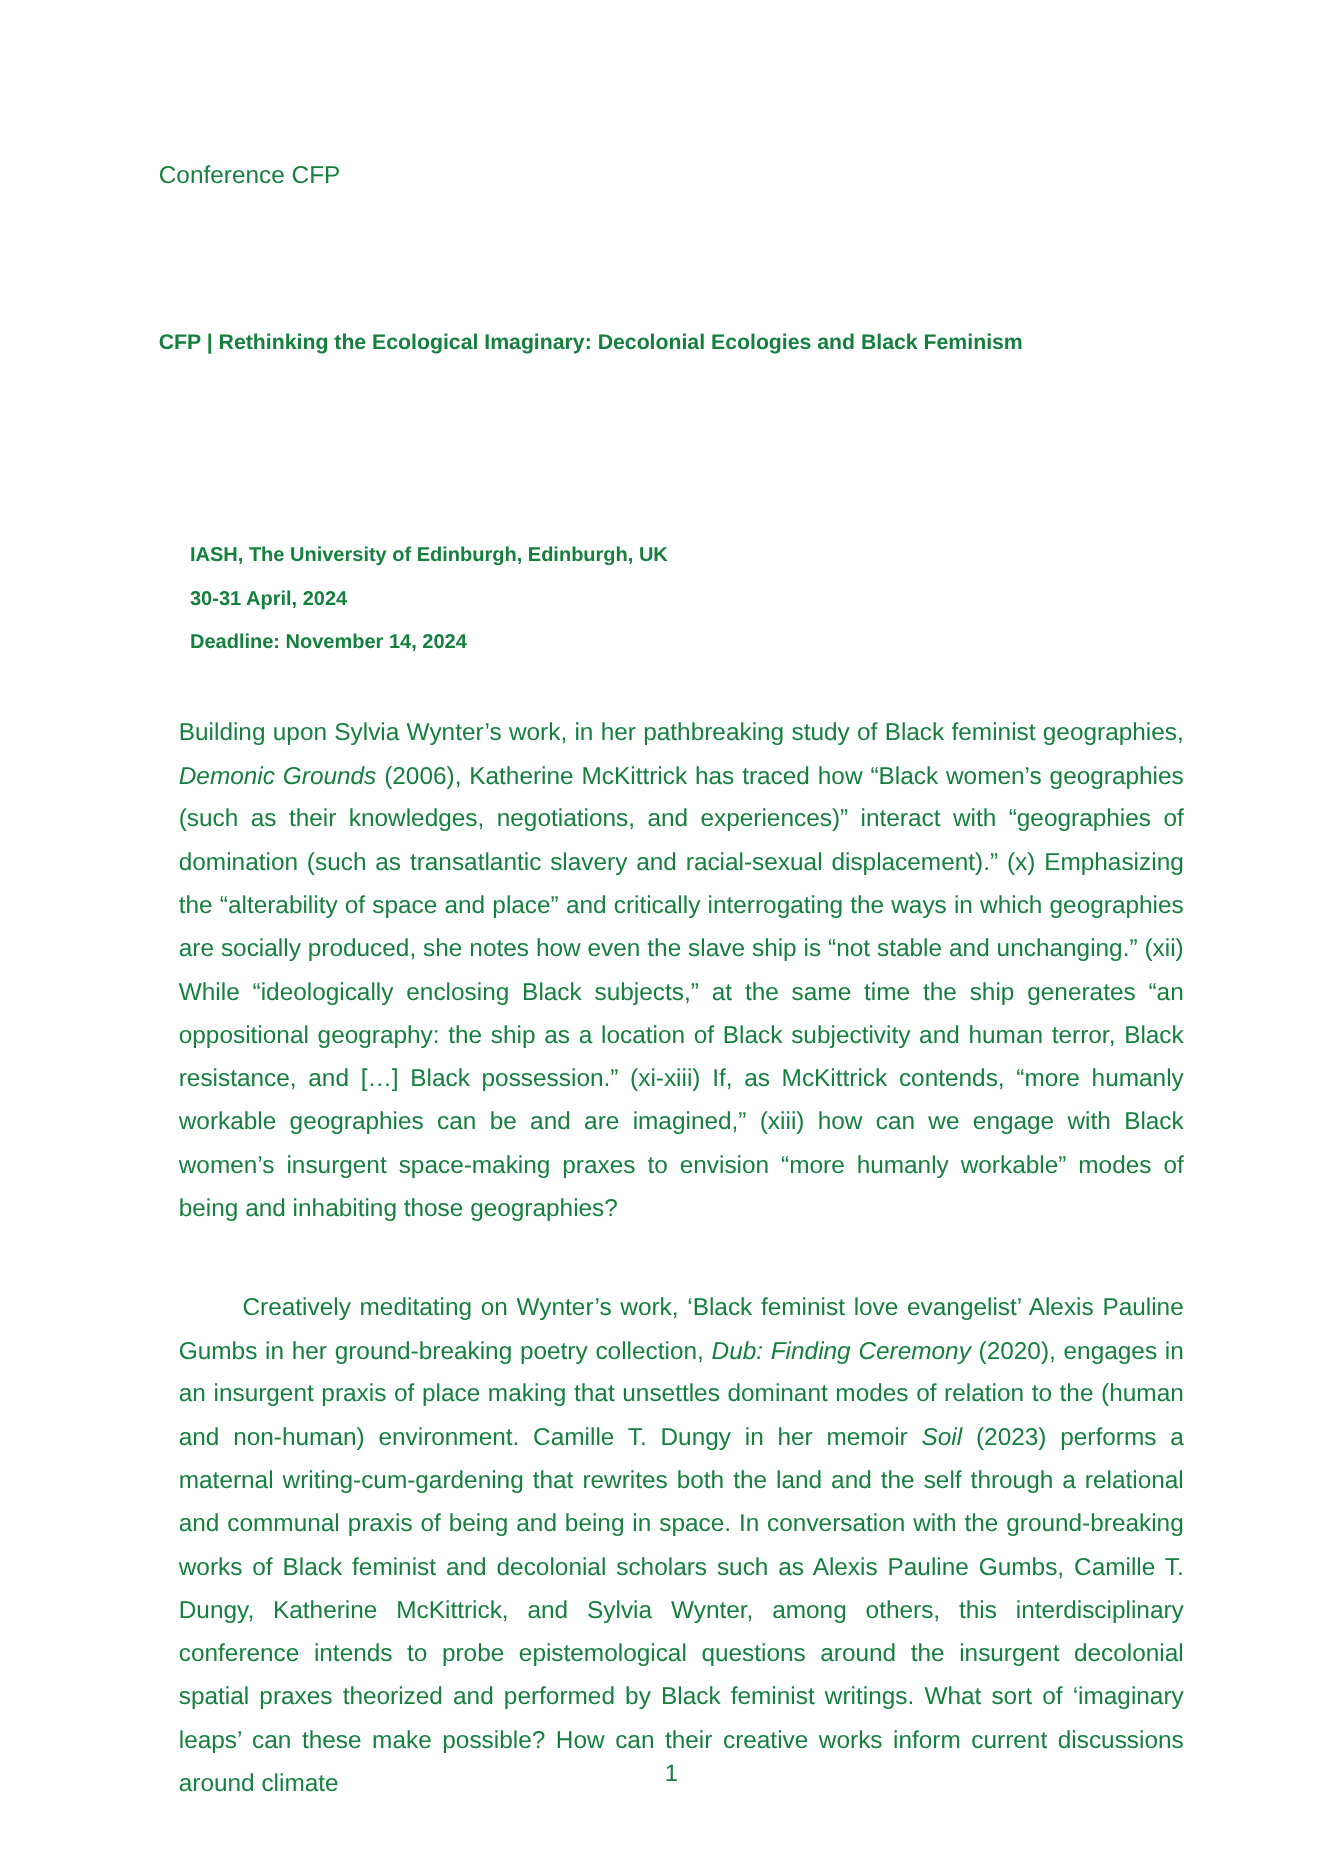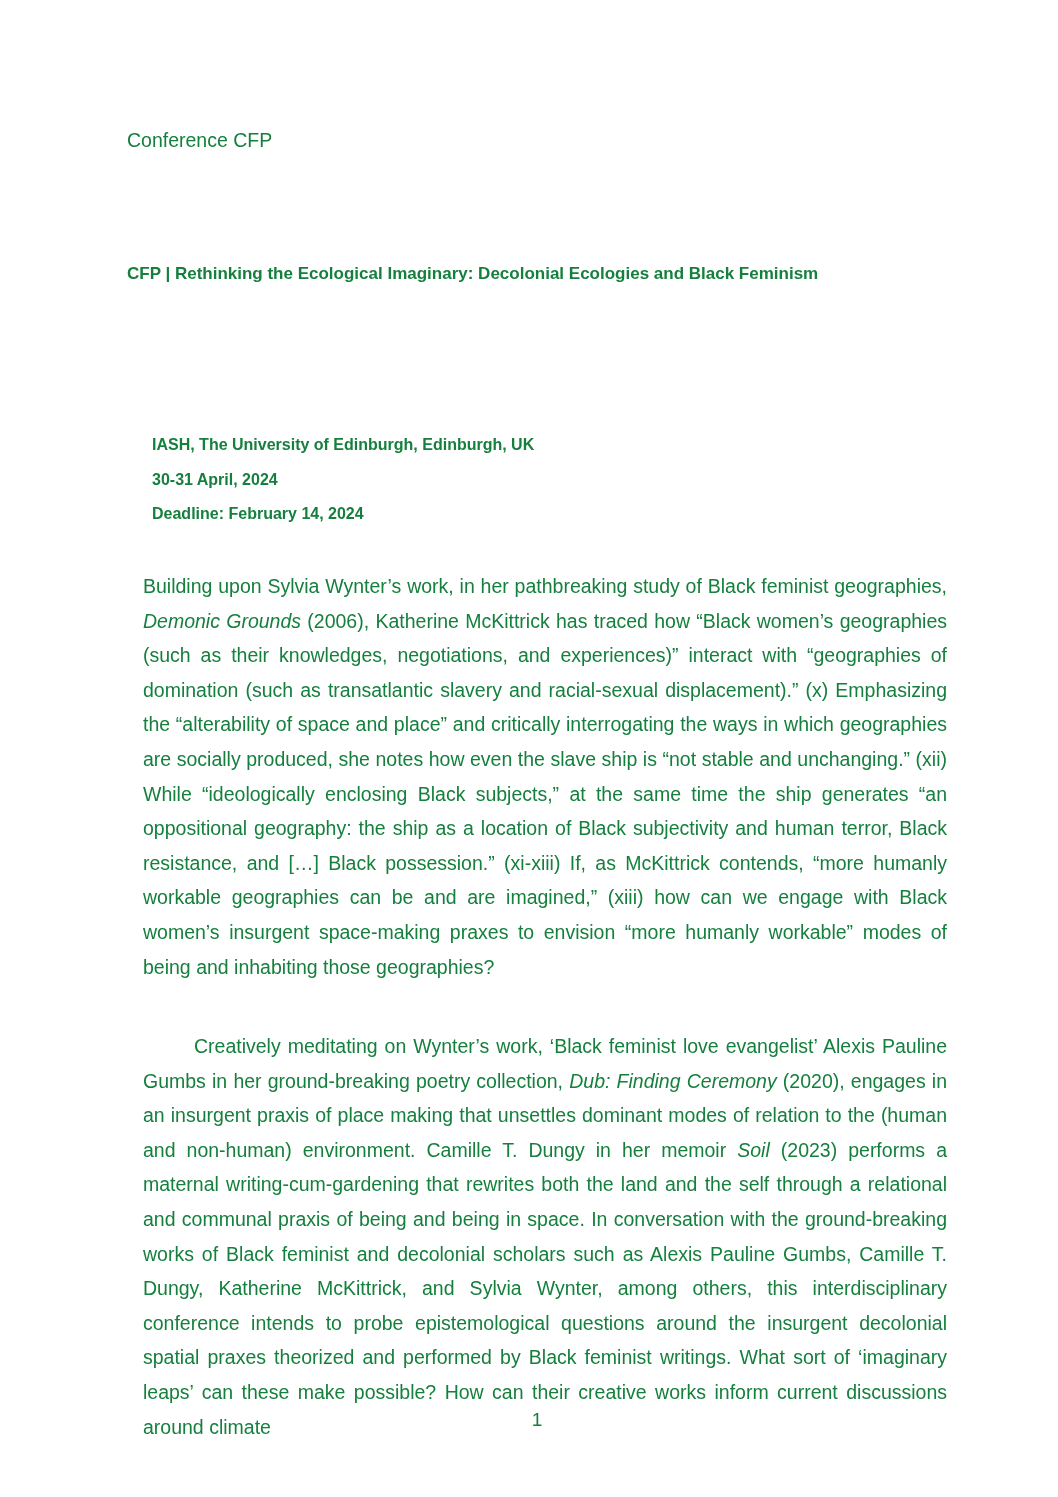--- a/index.html
+++ b/index.html
@@ -86,21 +86,21 @@
 <div class="page">
 
   <div class="doc-label">Conference CFP</div>
 
 
   <h1 class="title">CFP | Rethinking the Ecological Imaginary: Decolonial Ecologies and Black Feminism</h1>
 
   <div class="details">
     <div>IASH, The University of Edinburgh, Edinburgh, UK</div>
     <div>30-31 April, 2024</div>
-    <div>Deadline: February 14, 2024</div>
+    <div>Deadline: November 14, 2024</div>
   </div>
 
   <p class="body-para para-1"><span>Building upon Sylvia Wynter’s work, in her pathbreaking study of Black feminist geographies, </span><span class="it">Demonic Grounds</span><span> (2006), Katherine McKittrick has traced how “Black women’s geographies (such as their knowledges, negotiations, and experiences)” interact with “geographies of domination (such as transatlantic slavery and racial-sexual displacement).” (x) Emphasizing the “alterability of space and place” and critically interrogating the ways in which geographies are socially produced, she notes how even the slave ship is “not stable and unchanging.” (xii) While “ideologically enclosing Black subjects,” at the same time the ship generates “an oppositional geography: the ship as a location of Black subjectivity and human terror, Black resistance, and […] Black possession.” (xi-xiii) If, as McKittrick contends, “more humanly workable geographies can be and are imagined,” (xiii) how can we engage with Black women’s insurgent space-making praxes to envision “more humanly workable” modes of being and inhabiting those geographies?</span></p>
 
   <p class="body-para para-2"><span>Creatively meditating on Wynter’s work, ‘Black feminist love evangelist’ Alexis Pauline Gumbs in her ground-breaking poetry collection, </span><span class="it">Dub: Finding Ceremony</span><span> (2020), engages in an insurgent praxis of place making that unsettles dominant modes of relation to the (human and non-human) environment. Camille T. Dungy in her memoir </span><span class="it">Soil</span><span> (2023) performs a maternal writing-cum-gardening that rewrites both the land and the self through a relational and communal praxis of being and being in space. In conversation with the ground-breaking works of Black feminist and decolonial scholars such as Alexis Pauline Gumbs, Camille T. Dungy, Katherine McKittrick, and Sylvia Wynter, among others, this interdisciplinary conference intends to probe epistemological questions around the insurgent decolonial spatial praxes theorized and performed by Black feminist writings. What sort of ‘imaginary leaps’ can these make possible? How can their creative works inform current discussions around climate</span></p>
 
   <div class="footer">1</div>
 
 </div>
 

